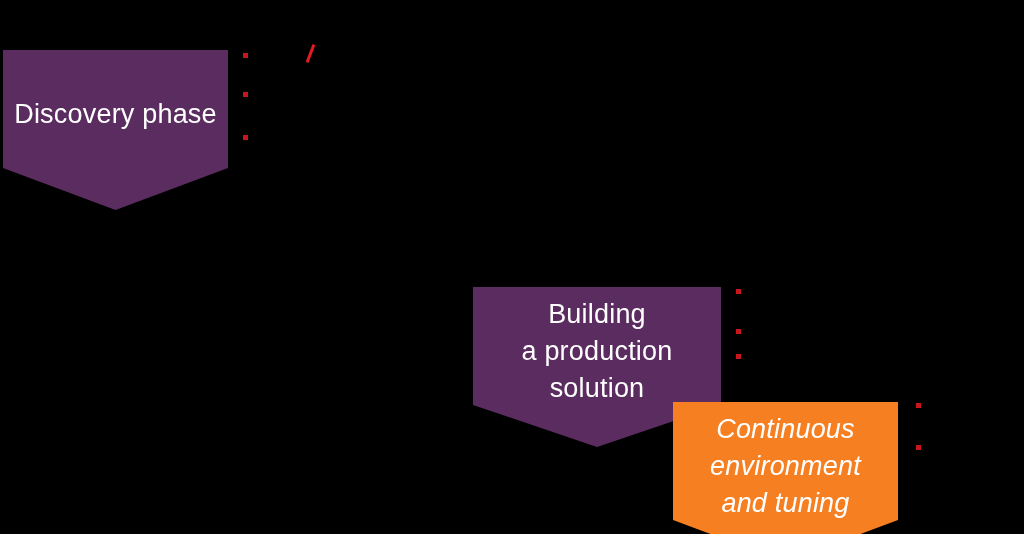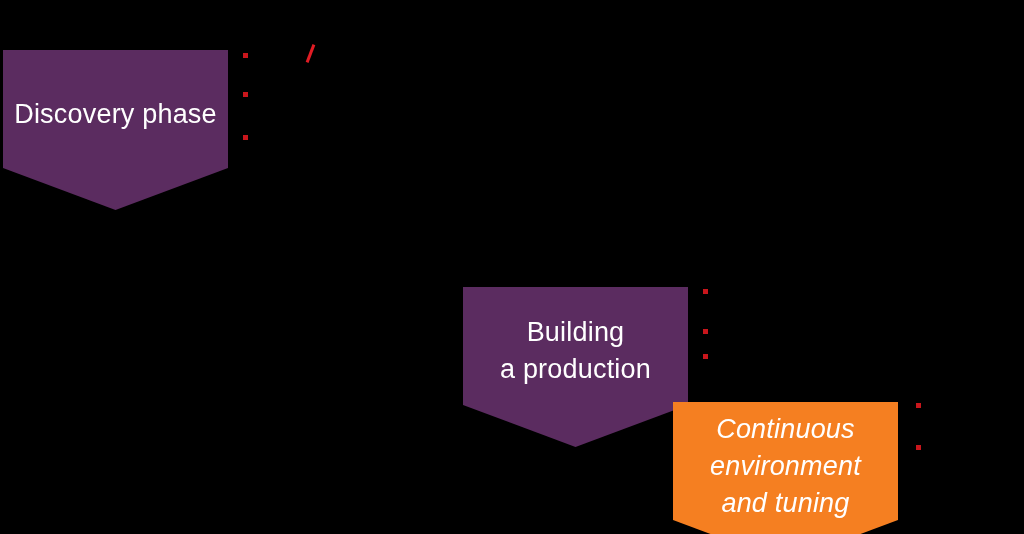--- a/index.html
+++ b/index.html
@@ -11,21 +11,21 @@
     font-family: "Liberation Sans", "DejaVu Sans", sans-serif;
     margin-top: 40px;
   }
   .phase {
     position: absolute;
     width: 225px;
     height: 160px;
   }
   .phase.p1 { left: 3px;   top: 10px;  }
   .phase.p2 { left: 229px; top: 128px; }
-  .phase.p3 { left: 463px; top: 247px; }
+  .phase.p3 { left: 473px; top: 247px; padding-left: 23px; }
   .phase.p4 { left: 673px; top: 362px; font-style: italic; }
   .pennant {
     position: absolute;
     inset: 0;
     clip-path: polygon(0 0, 100% 0, 100% 73.75%, 50% 100%, 0 73.75%);
   }
   .label {
     position: absolute;
     left: 0; right: 0; top: 0;
     height: 118px;
@@ -81,20 +81,21 @@
         <div class="bullet" style="top: 85px; background: rgb(201, 22, 28);"></div>
       </div>
   </div>
 
 
   <div class="phase p3">
     <div class="pennant" style="background: rgb(91, 44, 96);"></div>
     <div class="label">
       <span>Building</span>
       <span>a production</span>
+      <span>solution</span>
     </div>
     <div class="bullets">
         <div class="bullet" style="top: 2px; background: rgb(201, 22, 28);"></div>
         <div class="bullet" style="top: 42px; background: rgb(201, 22, 28);"></div>
         <div class="bullet" style="top: 67px; background: rgb(201, 22, 28);"></div>
       </div>
   </div>
 
   <div class="phase p4">
     <div class="pennant" style="background: rgb(245, 127, 33);"></div>

